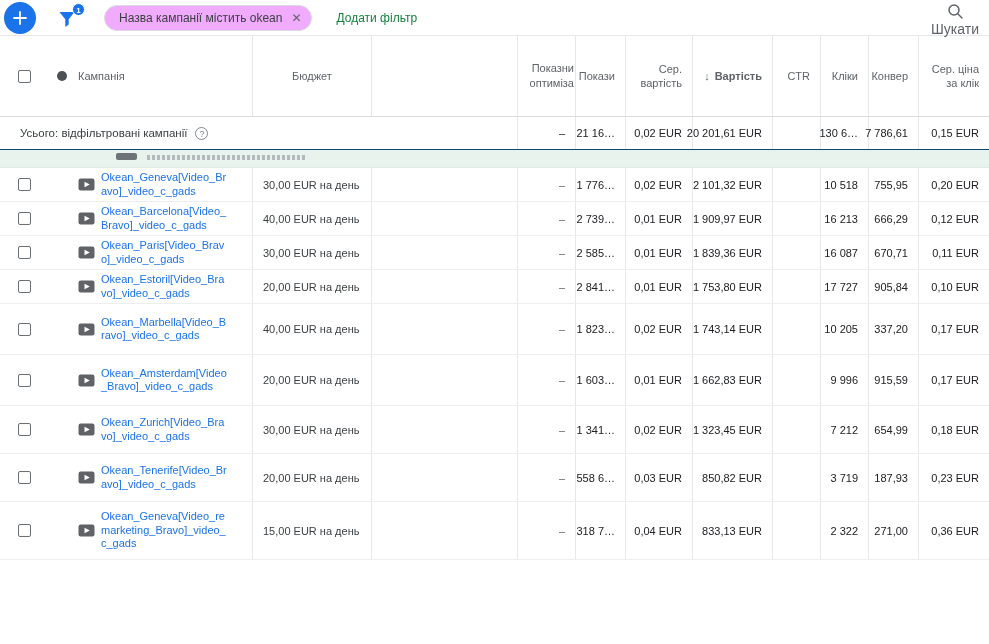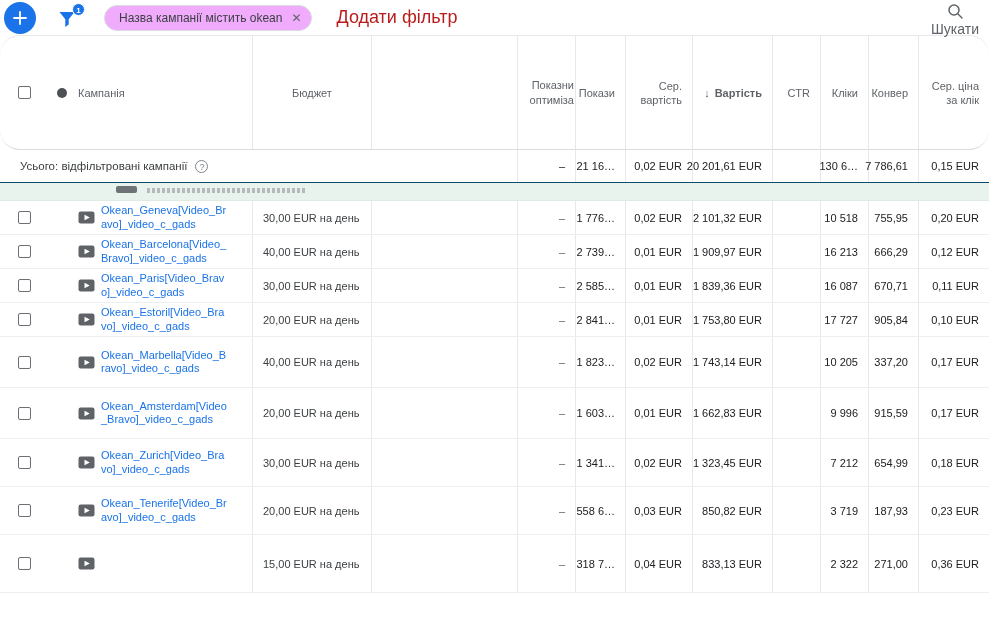--- a/index.html
+++ b/index.html
@@ -14,33 +14,33 @@
   .add-btn svg { display: block; }
   .funnel-wrap { position: relative; margin-left: 22px; width: 22px; height: 22px; flex: 0 0 auto; }
   .funnel-wrap svg { display: block; margin-top: 4px; }
   .badge { position: absolute; top: -4px; right: -5px; min-width: 13px; height: 13px;
     background: #1a73e8; border: 1.5px solid #fff; border-radius: 50%; color: #fff;
     font-size: 8px; line-height: 13px; text-align: center; font-weight: bold; }
   .chip { margin-left: 24px; height: 26px; border: 1px solid #dadce0; border-radius: 14px;
     background: #f0abfc; display: flex; align-items: center; padding: 0 10px 0 14px;
     font-size: 12px; color: #3c4043; cursor: pointer; flex: 0 0 auto; }
   .chip .x { margin-left: 9px; color: #5f6368; font-size: 12px; line-height: 12px; }
-  .add-filter { margin-left: 24px; font-size: 18px; color: #b91c1c; cursor: pointer; }
+  .add-filter { margin-left: 24px; font-size: 12px; color: #15803d; cursor: pointer; }
   .search { position: absolute; right: 10px; top: 3px; display: flex; flex-direction: column;
     align-items: center; cursor: pointer; }
   .search .lbl { font-size: 14px; color: #5f6368; margin-top: 1px; }
 
   
   .grid-row { display: grid;
     grid-template-columns: 48px 30px 174px 119px 146px 58px 50px 67px 80px 48px 48px 50px 71px; }
   .cell { display: flex; align-items: center; font-size: 11px; min-width: 0; }
   .num { justify-content: flex-end; padding-right: 10px; color: #202124; white-space: nowrap; }
   .bl { border-left: 1px solid #e6e8ea; }
 
-  .thead { height: 115px; border-top: 1px solid #e6e8ea; border-bottom: 1px solid #dadce0; border-radius: 20px; }
+  .thead { height: 82px; border-top: 1px solid #e6e8ea; border-bottom: 1px solid #dadce0; }
   .thead .cell { color: #5f6368; }
   .h-right { justify-content: flex-end; text-align: right; padding-right: 10px; }
   .h-cost { color: #202124; font-weight: bold; }
   .h-opt { padding-right: 1px; }
   .h-opt span { text-decoration-style: dotted;
     text-decoration-color: #9aa0a6; text-underline-offset: 2px; line-height: 15px; }
   .h-cpc span, .h-avgc span { line-height: 14px; }
 
   .checkbox { width: 13px; height: 13px; border: 1.5px solid #6b7075; border-radius: 2px;
     background: #fff; display: inline-block; cursor: pointer; }
@@ -369,20 +369,21 @@
         <span class="checkbox"></span>
       </div>
     <div class="cell"></div>
     <div class="cell c-camp">
       <span class="vid-icon">
         <svg width="17" height="13" viewBox="0 0 17 13">
           <rect x="0.5" y="0.5" width="16" height="12" rx="2.2" fill="#5f6368"></rect>
           <path d="M6.5 3.8l5.3 2.7-5.3 2.7z" fill="#fff"></path>
         </svg>
       </span>
+      <a class="camp-link">Okean_Geneva[Video_remarketing_Bravo]_video_c_gads</a>
     </div>
     <div class="cell c-budget bl">15,00 EUR на день</div>
     <div class="cell bl"></div>
     <div class="cell num bl" style="color:#5f6368;">–</div>
     <div class="cell num bl">318 7…</div>
     <div class="cell num bl">0,04 EUR</div>
     <div class="cell num bl">833,13 EUR</div>
     <div class="cell num bl"></div>
     <div class="cell num bl">2 322</div>
     <div class="cell num bl">271,00</div>

